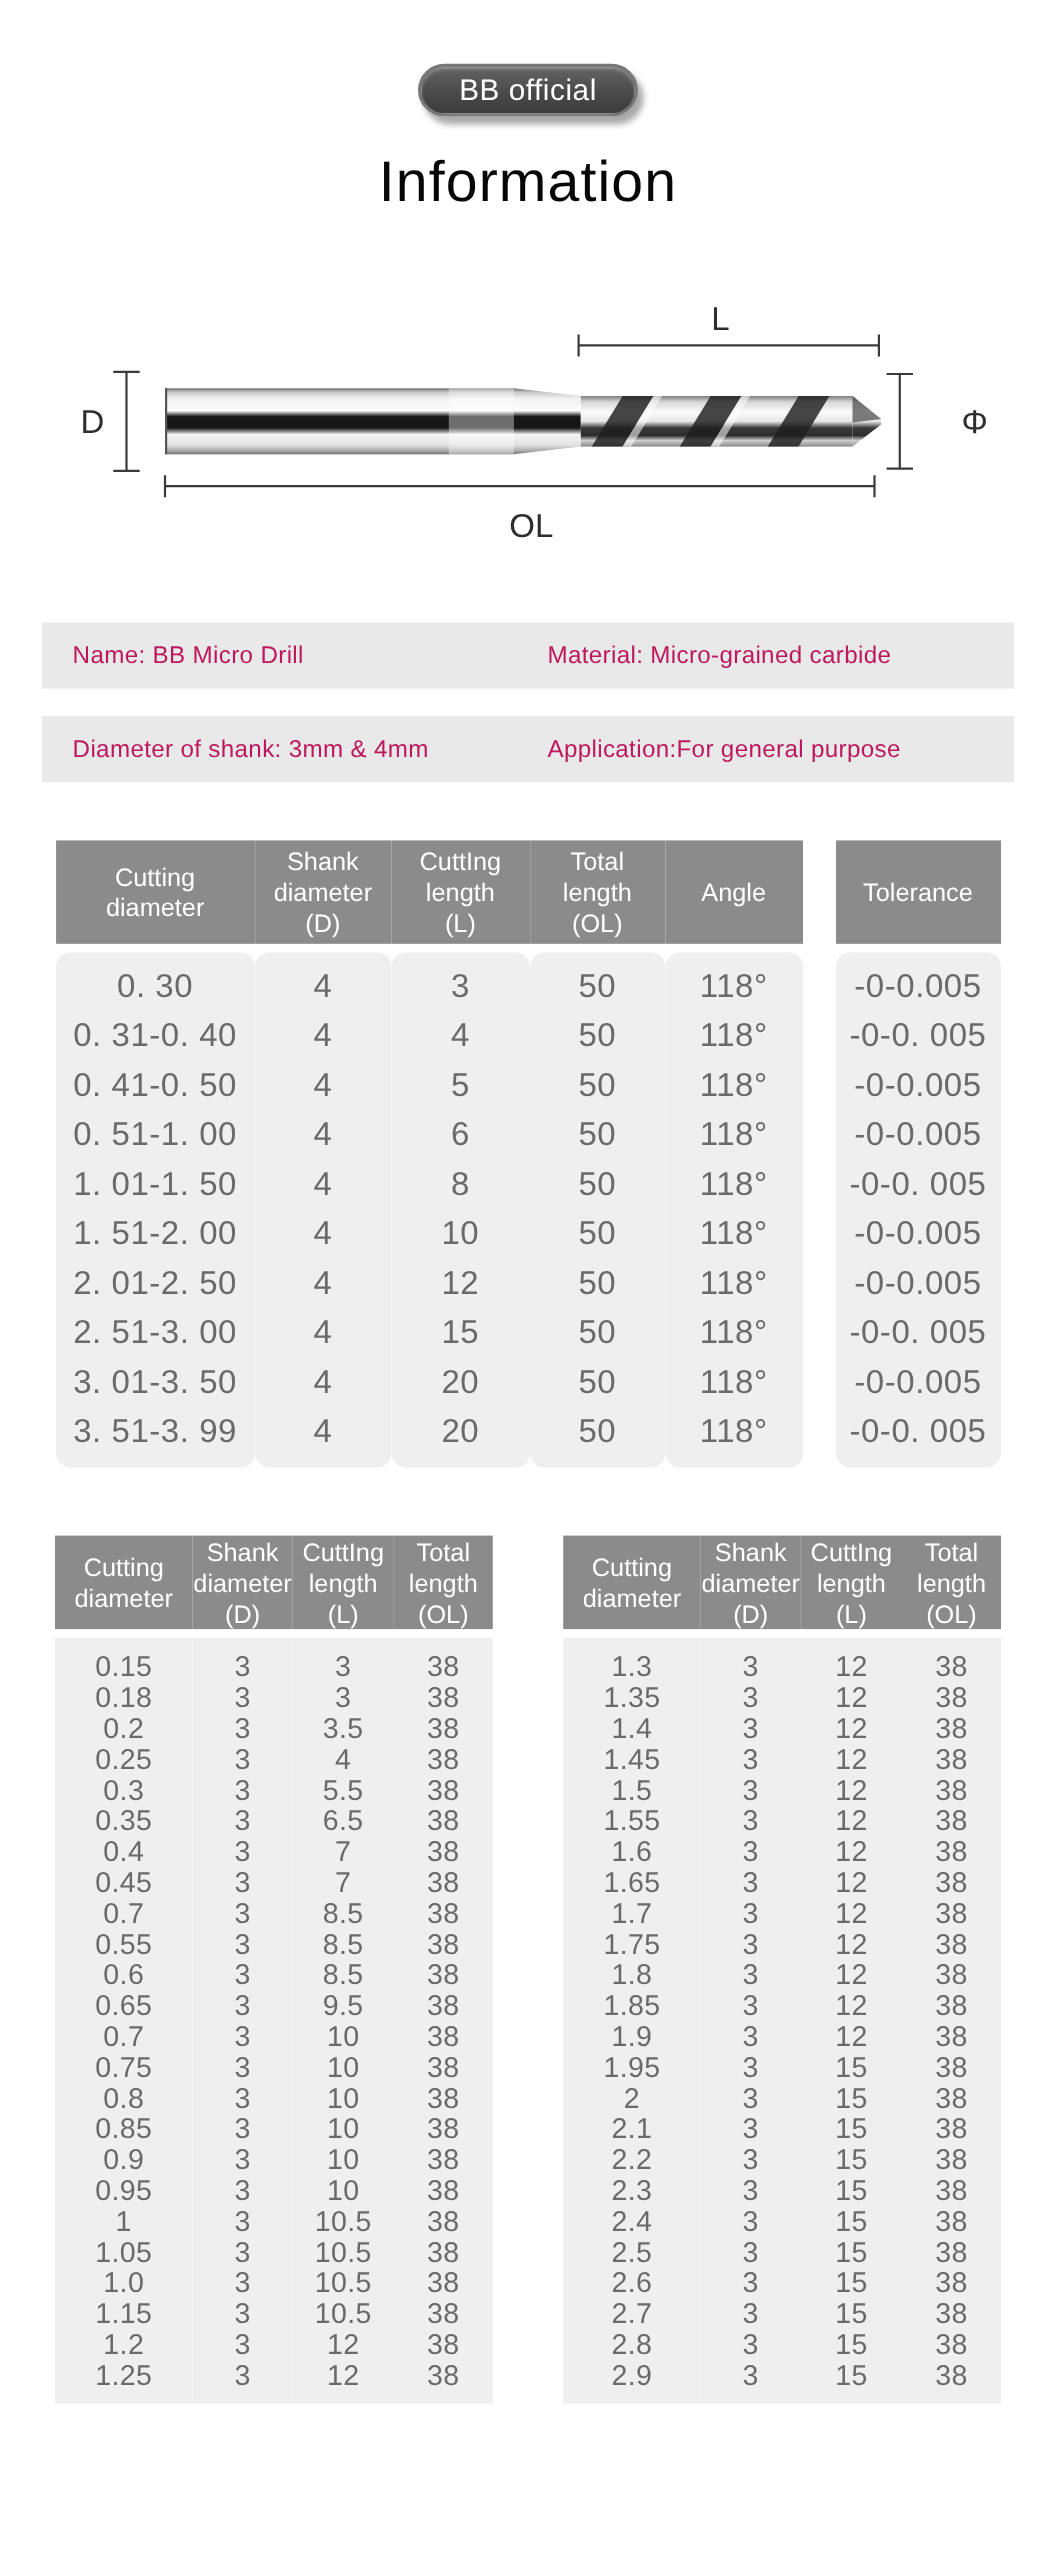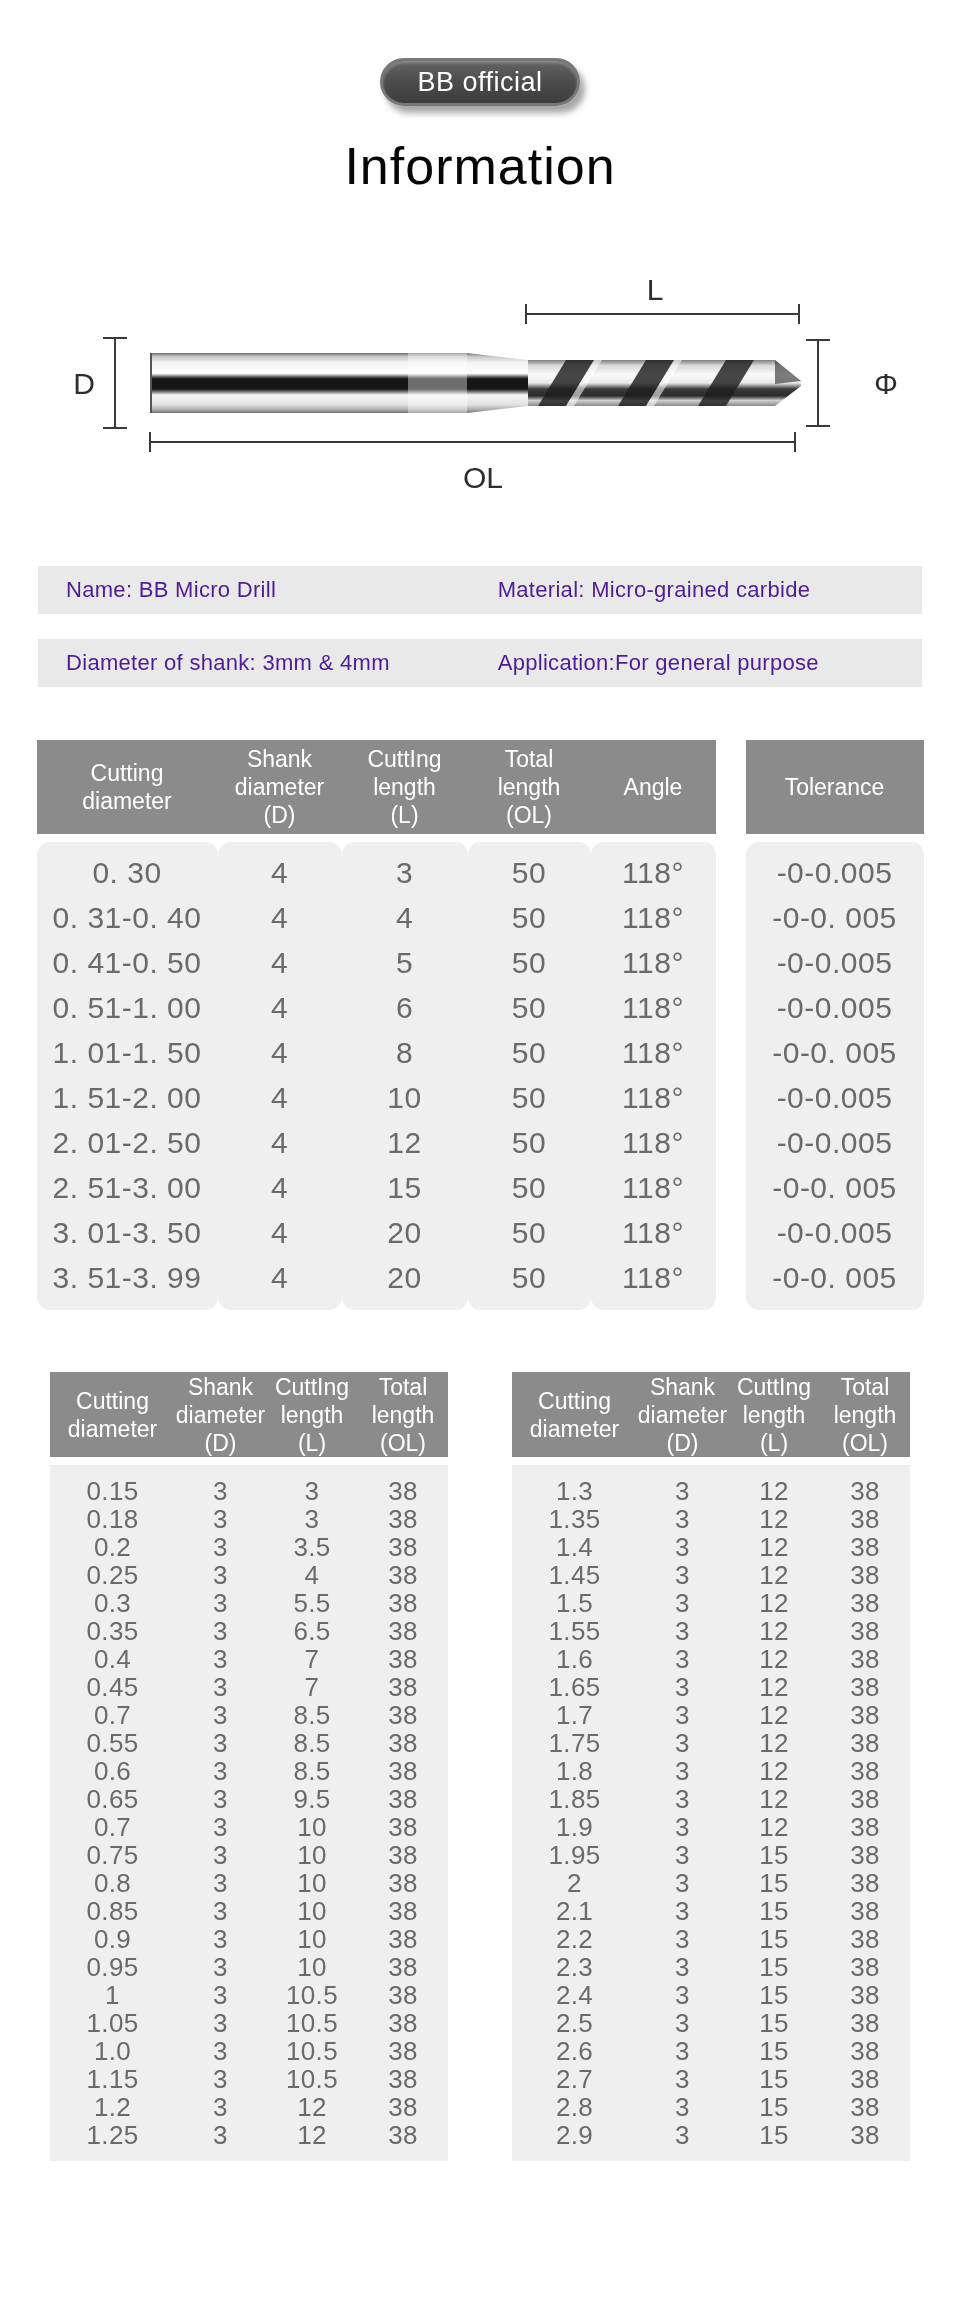--- a/index.html
+++ b/index.html
@@ -27,23 +27,23 @@
   }
 
   
   .diagram { display:block; margin-top: 82px; }
   .dim-line { stroke:#3a3a3a; stroke-width:2; }
   .dim-text { fill:#2e2e2e; font-size:30px; font-family:"Liberation Sans",sans-serif; }
 
   
   .info { margin: 50px 38px 0; }
   .info-row {
-    height: 48px; background: #e9e9e9; margin-bottom: 25px;
+    height: 60px; background: #e9e9e9; margin-bottom: 25px;
     display: flex; align-items: center;
-    color: #4c1d95; font-size: 22px; letter-spacing: .3px;
+    color: #be185d; font-size: 22px; letter-spacing: .3px;
   }
   .info-row:last-child { margin-bottom: 0; }
   .info-left  { flex: 0 0 52%; padding-left: 28px; }
   .info-right { flex: 1; }
 
   
   .cols { display: flex; justify-content: center; }
   .col  { display: flex; flex-direction: column; }
   .th {
     background: #8b8b8b; color: #ffffff; text-align: center;
@@ -54,21 +54,21 @@
 
   .main-table { margin: 53px 30px 0; }
   .main-table .th { height: 94px; }
   .main-table .tb { margin-top: 8px; padding: 8px 0 10px; border-radius: 13px; }
   .main-table .cell { font-size: 30px; line-height: 45px; letter-spacing: .5px; }
   .main-cols .col:nth-child(1) { width: 181px; }
   .main-cols .col:nth-child(2) { width: 124px; }
   .main-cols .col:nth-child(3) { width: 126px; }
   .main-cols .col:nth-child(4) { width: 123px; }
   .main-cols .col:nth-child(5) { width: 125px; }
-  .main-cols .col:nth-child(6) { width: 208px; padding-left: 30px; }
+  .main-cols .col:nth-child(6) { width: 180px; padding-left: 30px; }
 
   .small-tables { margin: 62px 40px 0; display: flex; justify-content: space-between; }
   .small-table { width: 418px; }
   .small-table .th { height: 85px; }
   .small-table .tb { margin-top: 8px; padding: 12px 0; }
   .small-table .cell { font-size: 26px; line-height: 28px; letter-spacing: .3px; }
   .small-cols .col:nth-child(1) { width: 125px; }
   .small-cols .col:nth-child(2) { width: 91px; }
   .small-cols .col:nth-child(3) { width: 92px; }
   .small-cols .col:nth-child(4) { width: 90px; }

